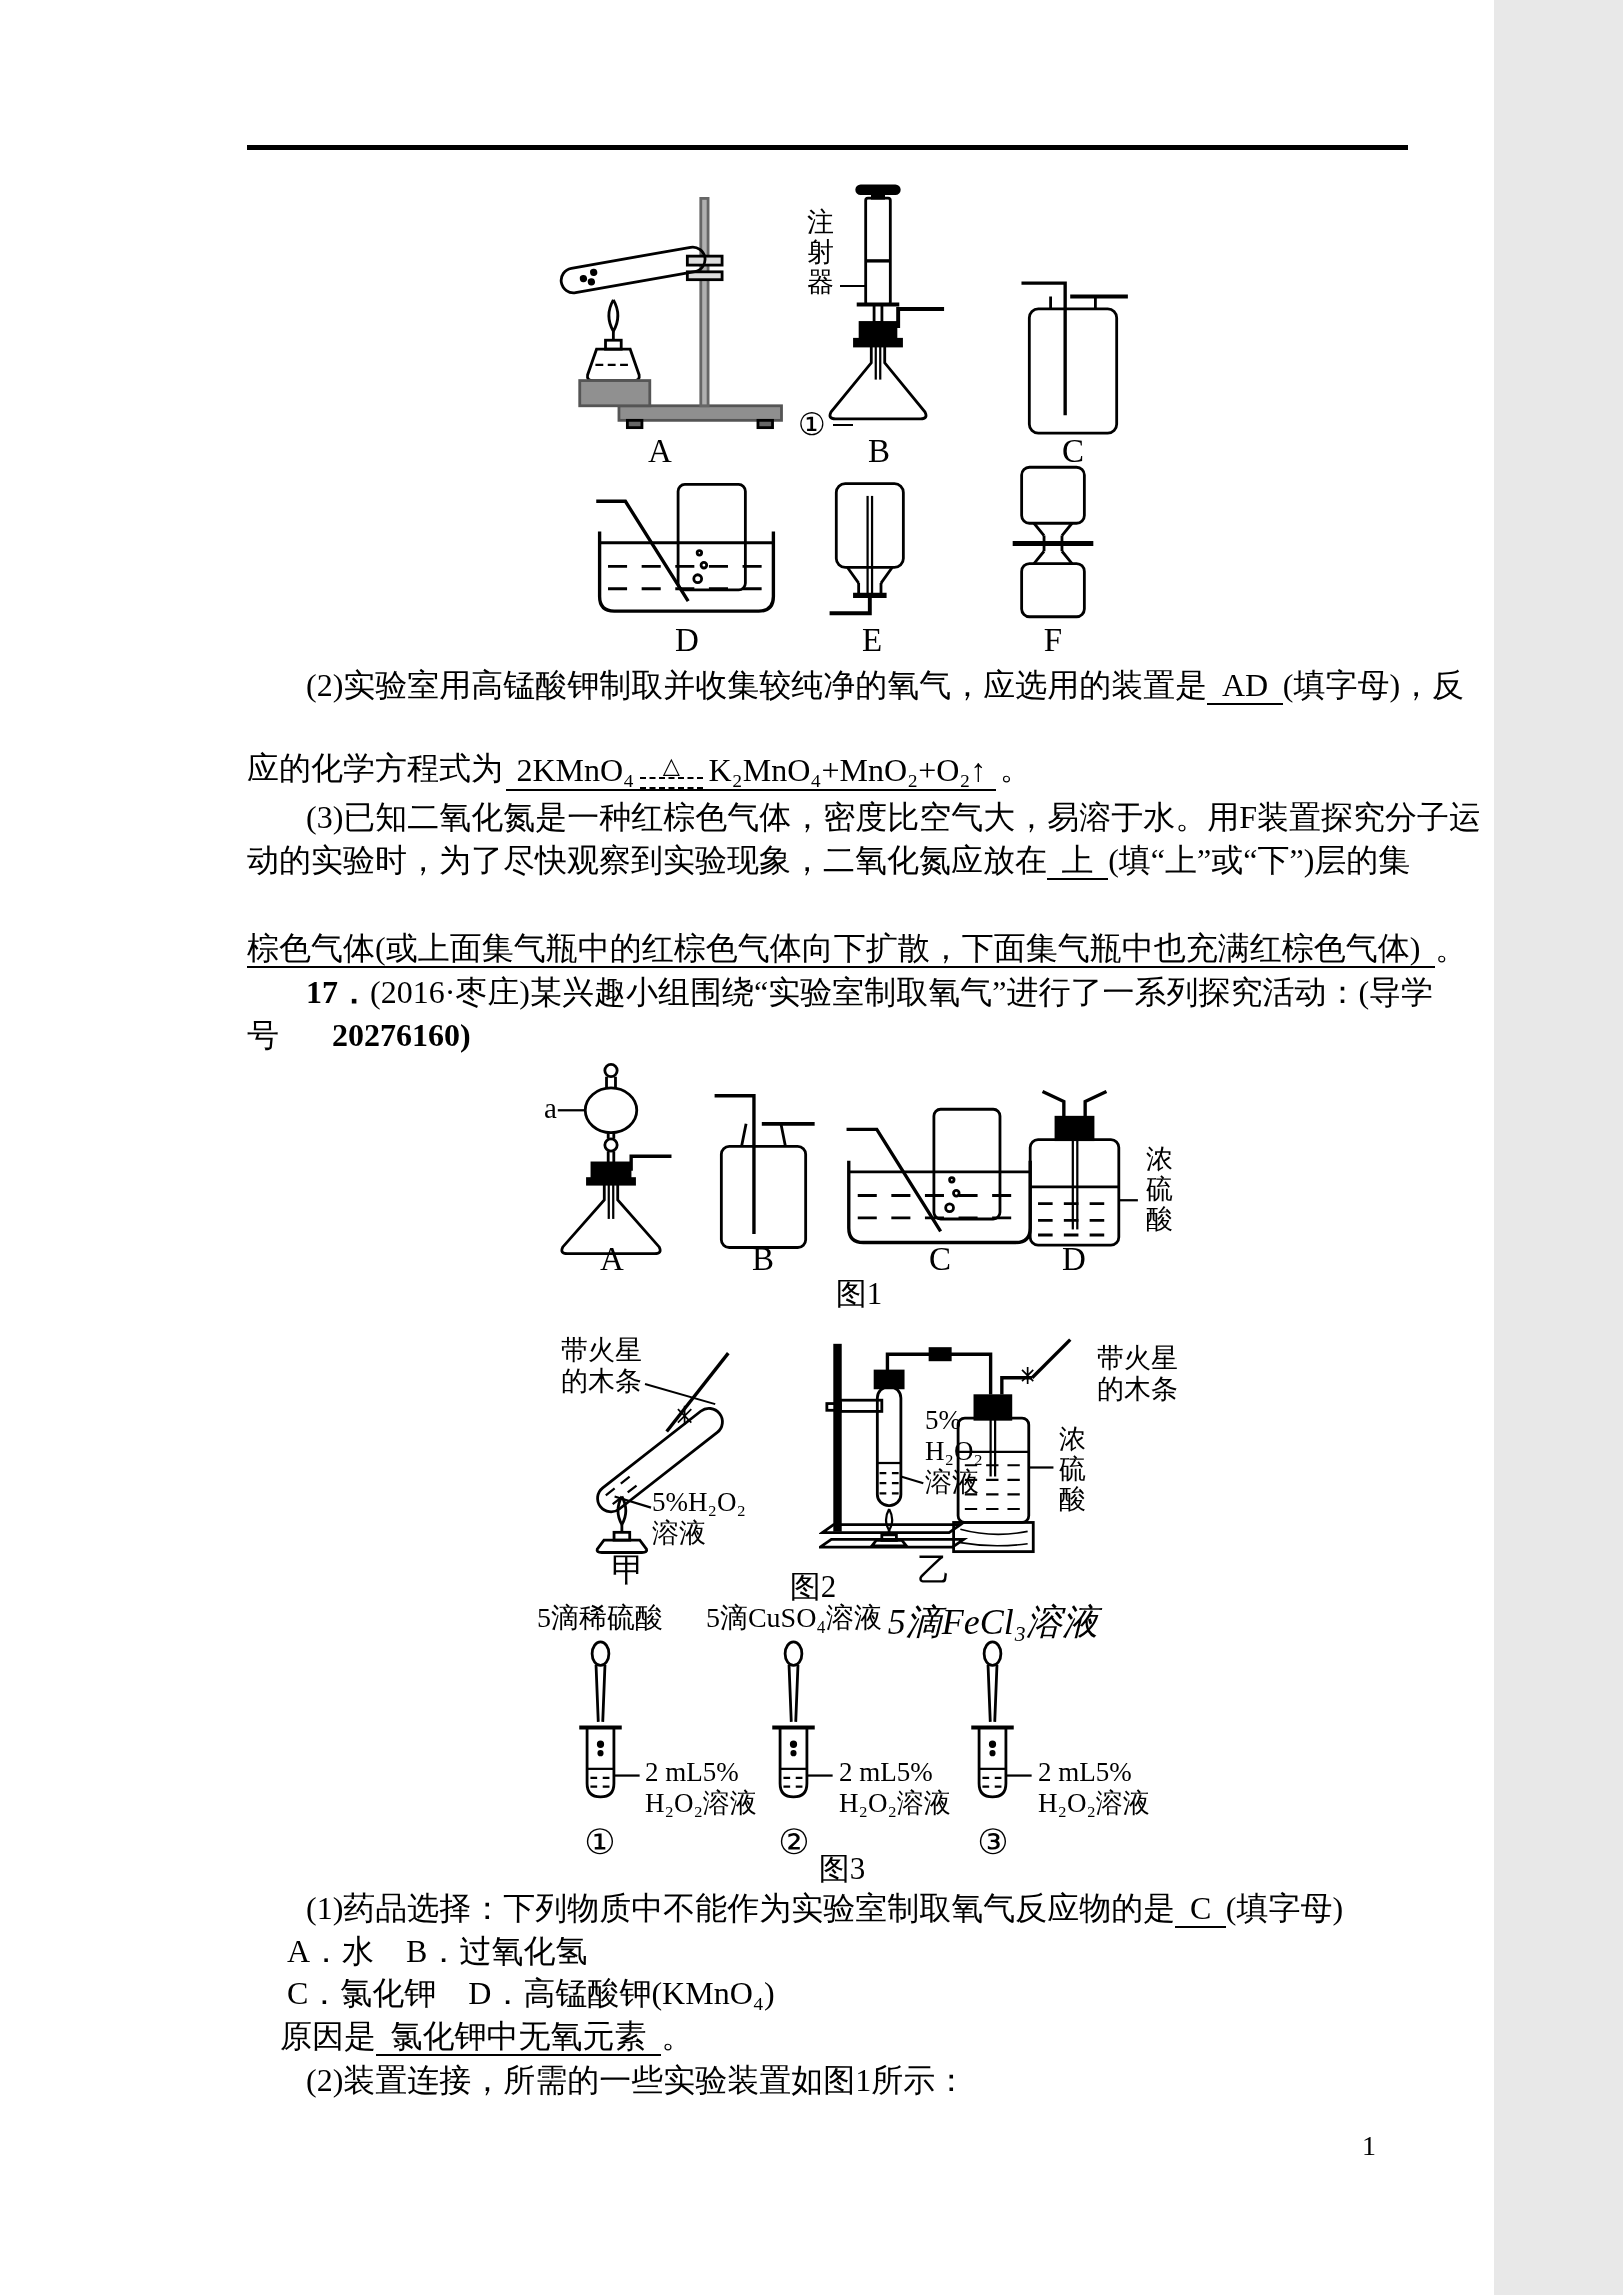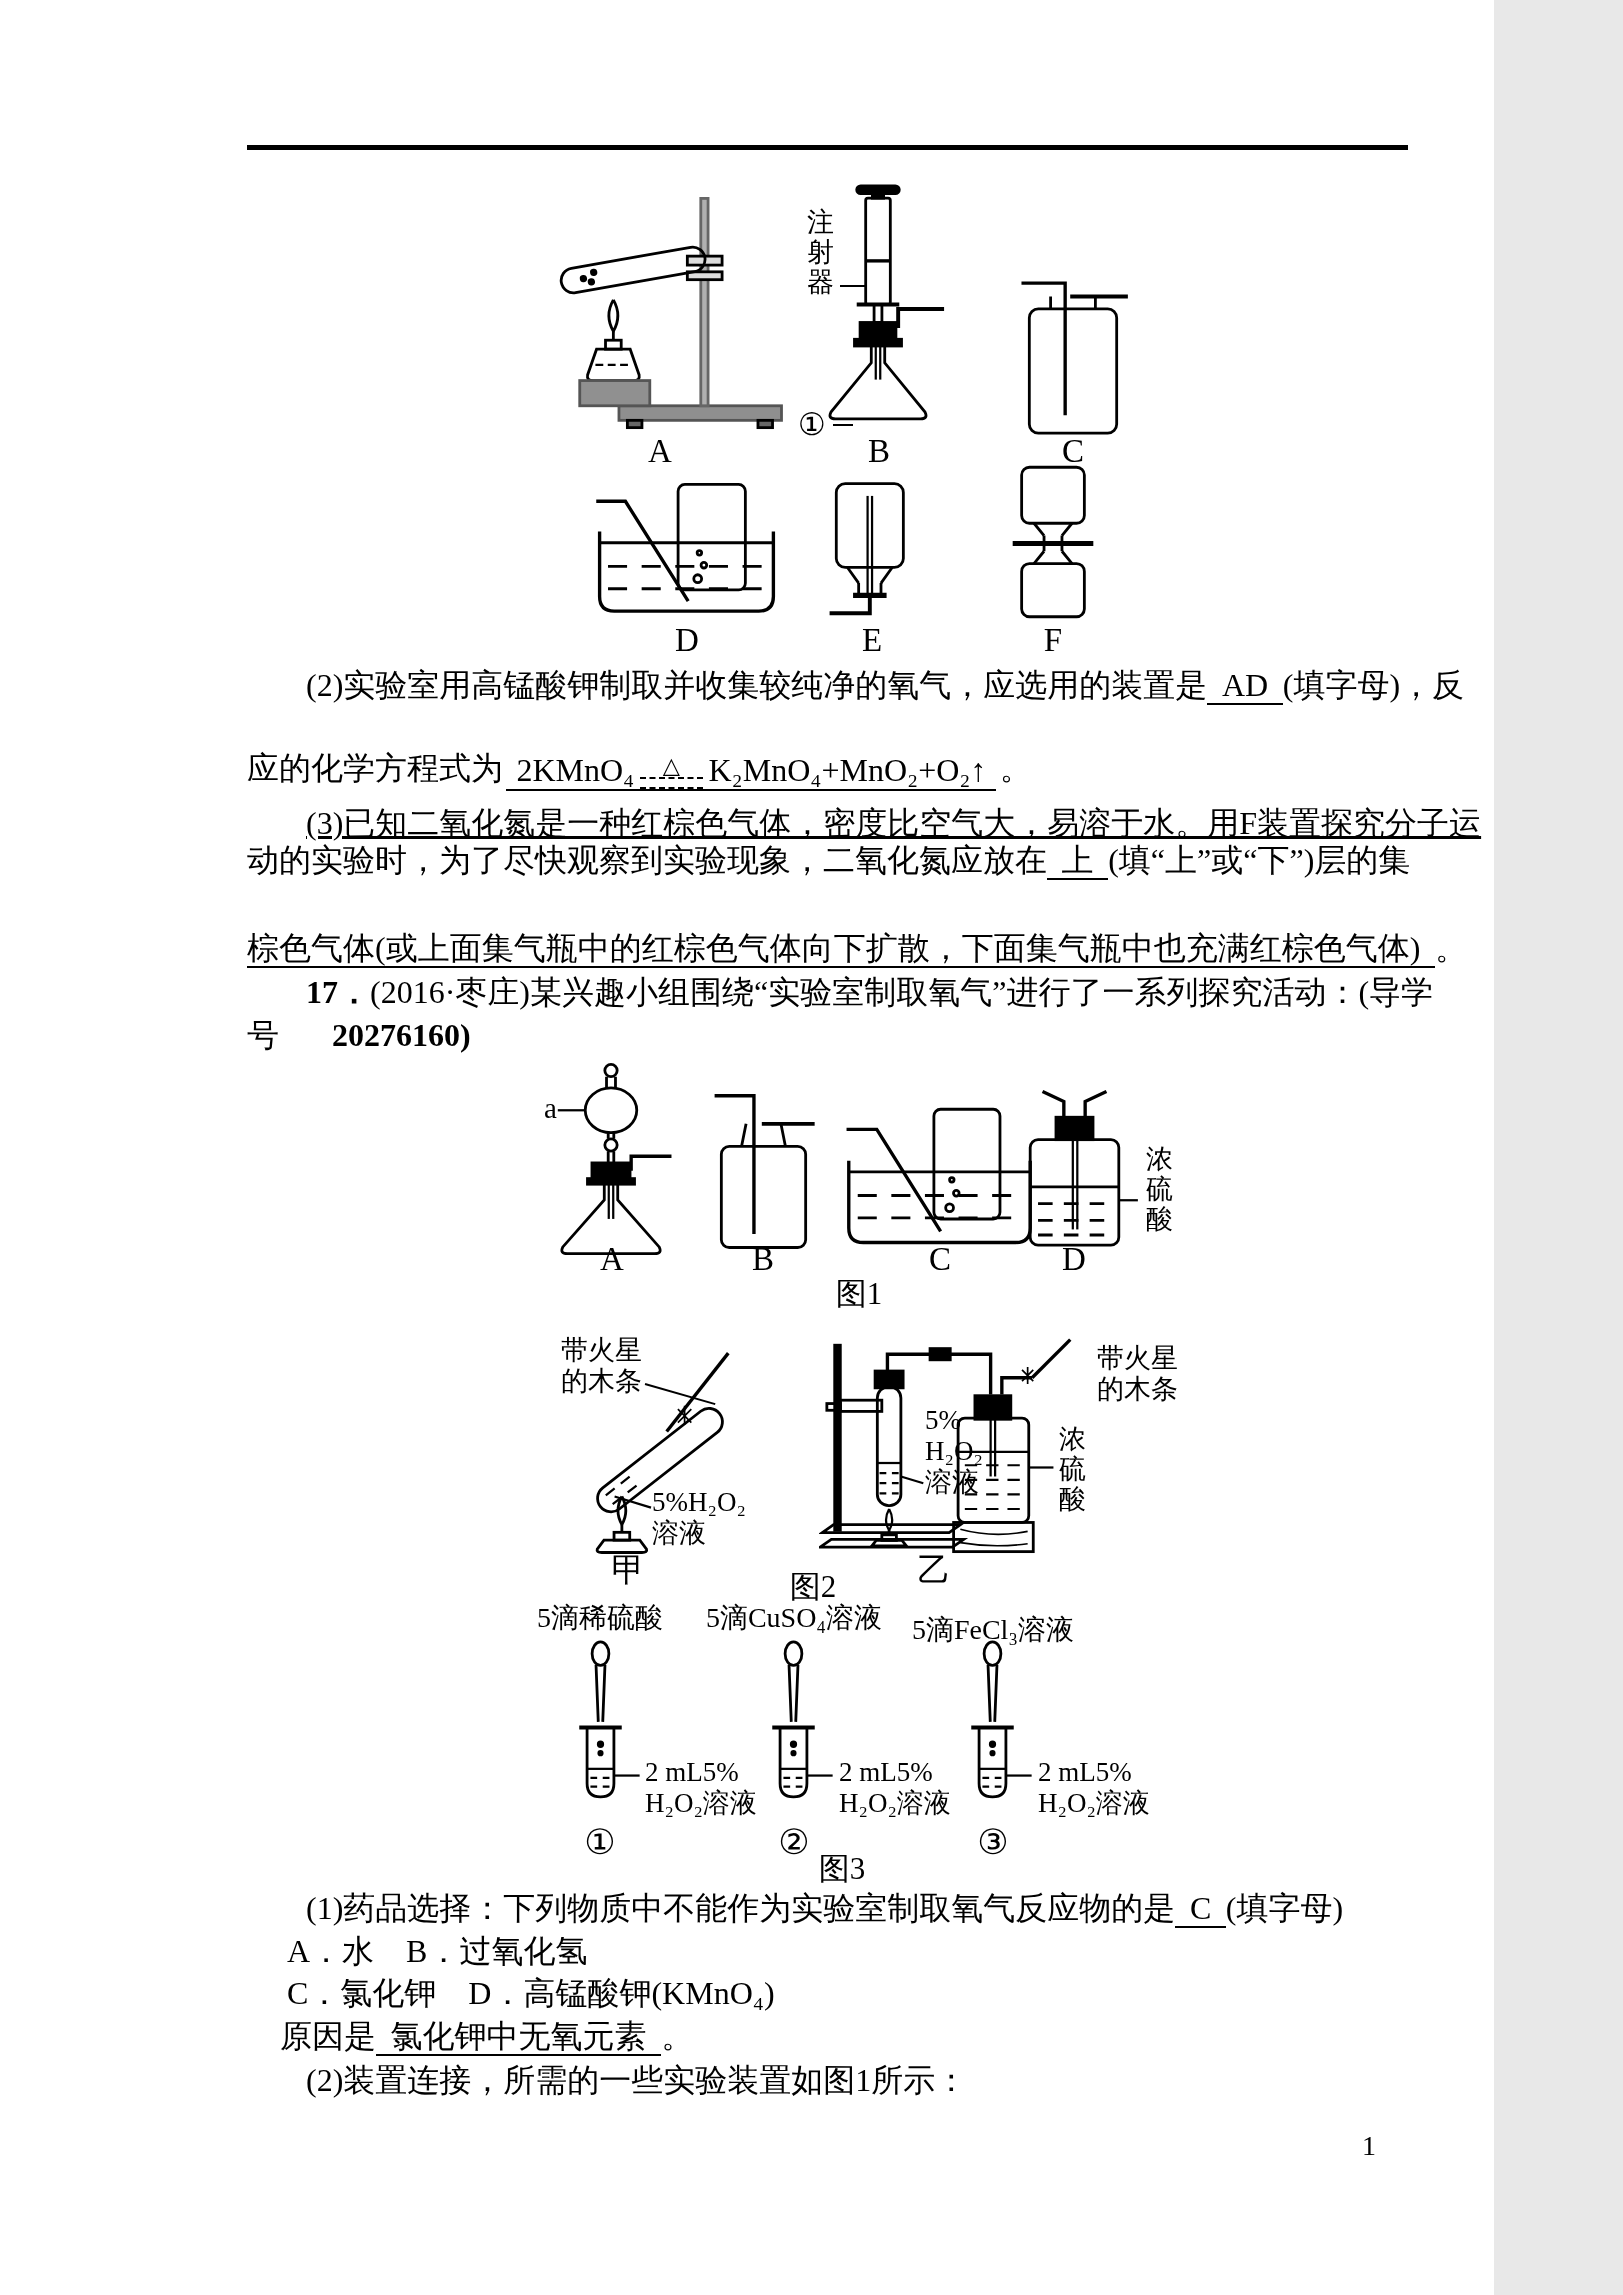--- a/index.html
+++ b/index.html
@@ -145,21 +145,21 @@
       <span class="ans-eq">
         <span>2KMnO₄</span>
         <span class="deltaeq">
           <span class="tri">△</span>
           <span class="dl"></span>
         </span>
         <span>K₂MnO₄+MnO₂+O₂↑</span>
       </span>
       <span>。</span>
     </div>
-    <div class="tline ind105" style="top:181px;text-decoration:underline;">(3)已知二氧化氮是一种红棕色气体，密度比空气大，易溶于水。用F装置探究分子运</div>
+    <div class="tline ind105" style="top:175px;">(3)已知二氧化氮是一种红棕色气体，密度比空气大，易溶于水。用F装置探究分子运</div>
     <div class="tline" style="top:218px;">
       <span>动的实验时，为了尽快观察到实验现象，二氧化氮应放在</span><span class="ans">上</span><span>(填“上”或“下”)层的集</span>
     </div>
     <div class="tline" style="top:306px;">
       <span class="ans" style="padding-left:0;">棕色气体(或上面集气瓶中的红棕色气体向下扩散，下面集气瓶中也充满红棕色气体)</span><span>。</span>
     </div>
     <div class="tline ind105" style="top:350px;">
       <span class="b">17．</span><span>(2016·枣庄)某兴趣小组围绕“实验室制取氧气”进行了一系列探究活动：(导学</span>
     </div>
     <div class="tline" style="top:393px;">
@@ -305,21 +305,21 @@
     </div>
     <div class="lbl" style="left:168px;top:224px;">甲</div>
     <div class="lbl" style="left:474px;top:224px;">乙</div>
     <div class="cap" style="left:353px;top:241px;">图2</div>
   </div>
 
   <div class="abs" style="left:505px;top:1601px;width:785px;height:280px;">
 
     <div class="lbl" style="left:95px;top:0;font-size:28px;">5滴稀硫酸</div>
     <div class="lbl" style="left:289px;top:0;font-size:28px;">5滴CuSO₄溶液</div>
-    <div class="lbl" style="left:488px;top:12px;font-size:28px;">5滴FeCl₃溶液</div>
+    <div class="lbl" style="left:488px;top:4px;font-size:36px;font-style:italic;">5滴FeCl₃溶液</div>
 
     <svg class="abs" style="left:34px;top:38px;" width="123" height="168" viewBox="0 0 220 300">
       <g stroke="#000" stroke-width="5" fill="none">
         <ellipse cx="110" cy="26" rx="15" ry="21"></ellipse>
         <path d="M102 46 L106 148 M118 46 L114 148"></path>
         <line x1="72" y1="158" x2="148" y2="158" stroke-width="7"></line>
         <path d="M86 158 V258 Q86 282 110 282 Q134 282 134 258 V158"></path>
         <circle cx="110" cy="188" r="4" fill="#000"></circle>
         <circle cx="110" cy="204" r="3" fill="#000"></circle>
         <line x1="86" y1="232" x2="134" y2="232" stroke-width="4"></line>

